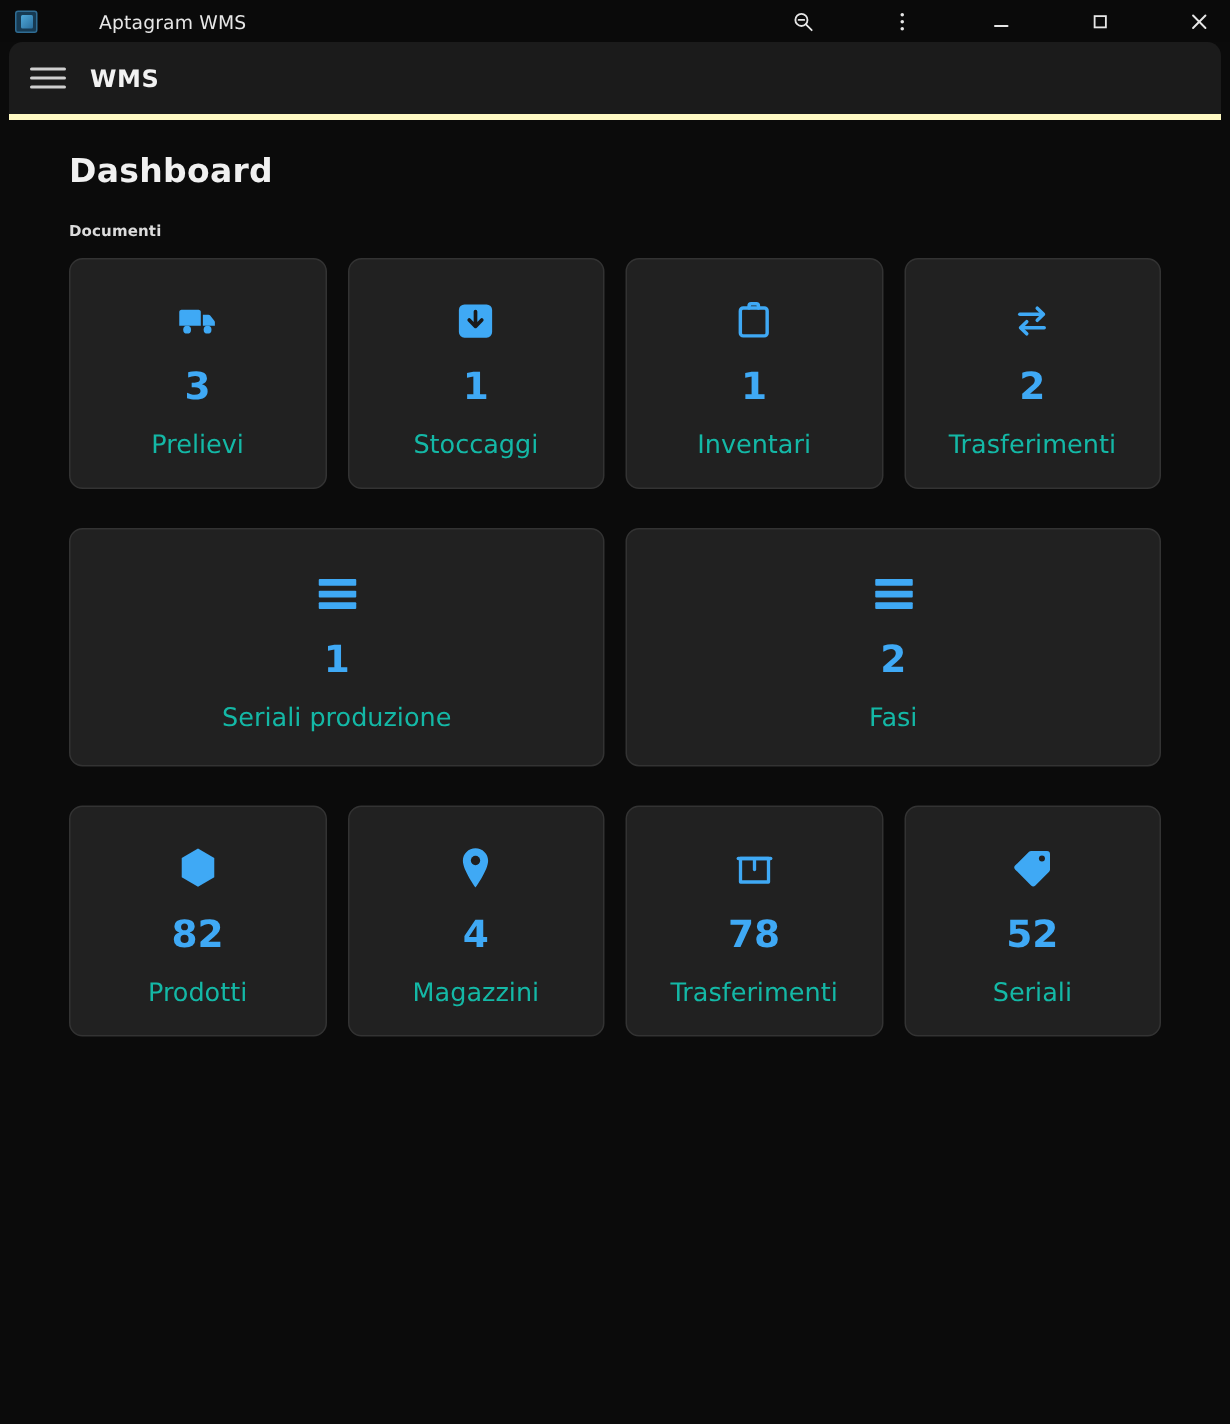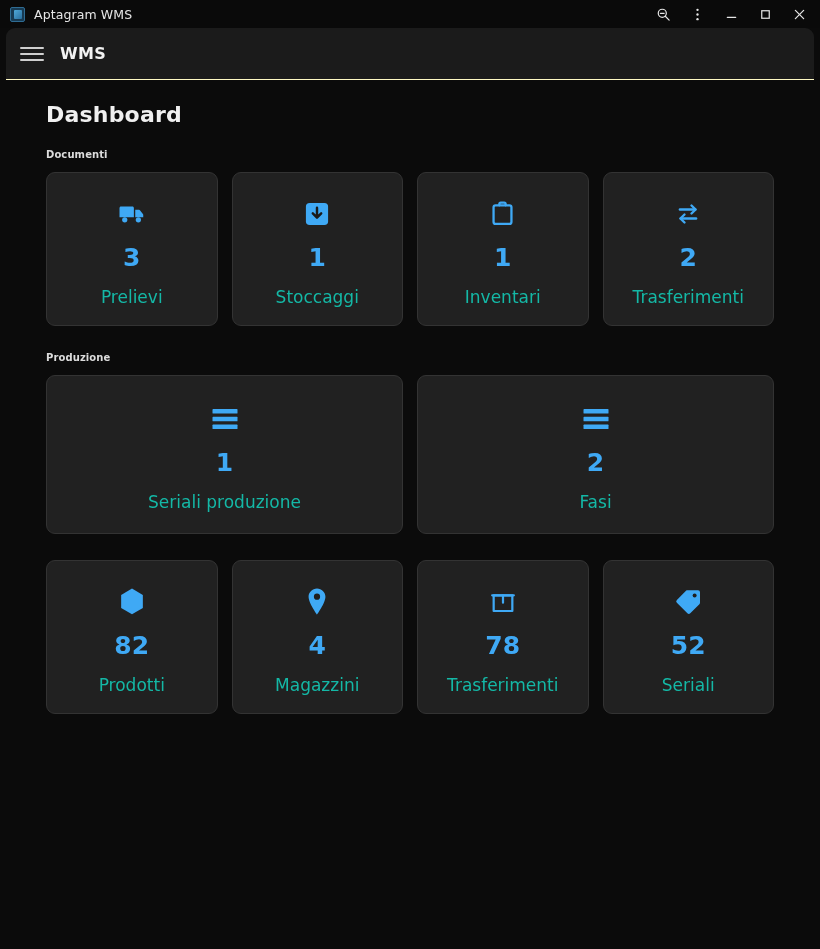--- a/index.html
+++ b/index.html
@@ -18,20 +18,21 @@
   }
 
   
   .titlebar {
     height: 28px;
     background: #0a0a0a;
     display: flex;
     align-items: center;
     padding: 0 4px 0 10px;
     user-select: none;
+    gap: 32px;
   }
   .tb-app-icon {
     width: 15px;
     height: 15px;
     border-radius: 2px;
     background: #173a52;
     border: 1px solid #2f6c93;
     position: relative;
     flex: none;
     margin-right: 9px;
@@ -64,21 +65,21 @@
   
   .app-header {
     height: 52px;
     margin: 0 6px;
     background: #1b1b1b;
     border-top-left-radius: 9px;
     border-top-right-radius: 9px;
     display: flex;
     align-items: center;
     padding: 0 14px;
-    border-bottom: 1px solid #fef9c3;
+    border-bottom: 4px solid #fef9c3;
   }
   .hamburger {
     width: 24px;
     height: 24px;
     display: flex;
     flex-direction: column;
     justify-content: center;
     gap: 4px;
     margin-right: 16px;
     cursor: pointer;
@@ -268,21 +269,20 @@
         </div>
         <div class="card-value">2</div>
         <div class="card-label">Trasferimenti</div>
       </div>
 
     </div>
   </div>
 
 
   <div class="section">
-    <div class="section-title">Produzione</div>
     <div class="card-row row-produzione">
 
       <div class="card">
         <div class="card-icon">
           <svg width="30" height="26" viewBox="0 0 24 20" fill="currentColor">
             <rect x="2" y="2.0" width="20" height="3.6" rx="0.5"></rect>
             <rect x="2" y="8.2" width="20" height="3.6" rx="0.5"></rect>
             <rect x="2" y="14.4" width="20" height="3.6" rx="0.5"></rect>
           </svg>
         </div>

